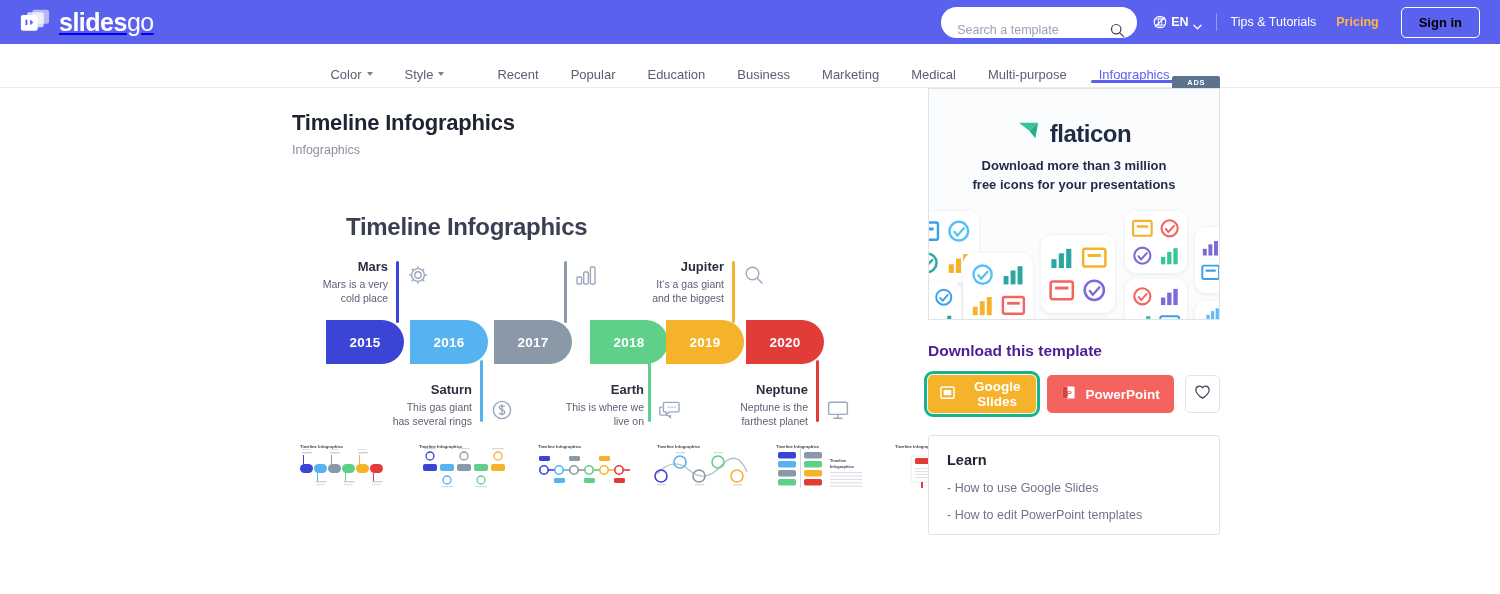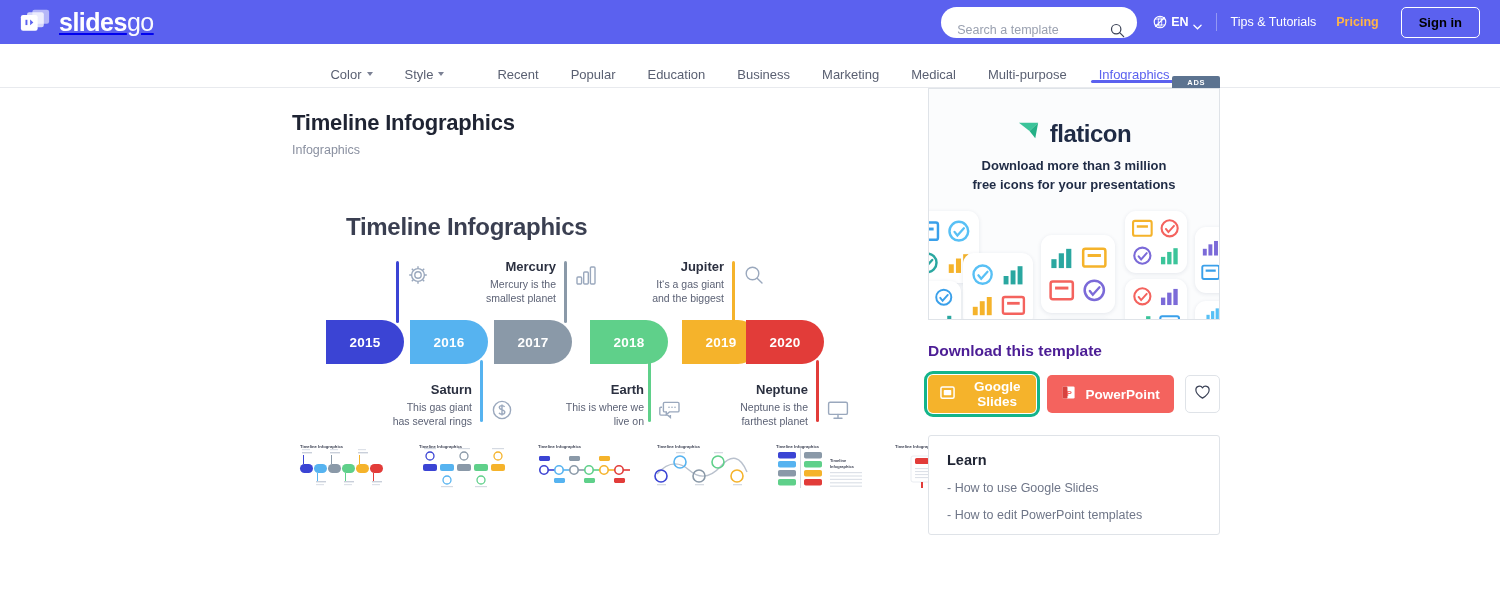--- a/index.html
+++ b/index.html
@@ -224,52 +224,52 @@
               <div class="yr">2016</div>
             </div>
             <div class="seg" style="left: 168px; width: 78px;">
               <div class="body" style="background: rgb(138, 153, 168);"></div>
               <div class="yr">2017</div>
             </div>
             <div class="seg" style="left: 264px; width: 78px;">
               <div class="body" style="background: rgb(95, 208, 138);"></div>
               <div class="yr">2018</div>
             </div>
-            <div class="seg" style="left: 356px; width: 78px;">
+            <div class="seg" style="left: 340px; width: 78px;">
               <div class="body" style="background: rgb(245, 179, 43);"></div>
               <div class="yr">2019</div>
             </div>
             <div class="seg" style="left: 420px; width: 78px;">
               <div class="body" style="background: rgb(226, 60, 57);"></div>
               <div class="yr">2020</div>
             </div>
           </div>
         <div id="slide-labels"></div>
       <div class="stem" style="background: rgb(59, 68, 212); left: 102px; top: 86px; height: 62px;"></div>
+          <div class="lbl" style="width: 104px; left: -10px; top: 84px;">
+            <div class="name">Mars</div>
+            <div class="desc">Mars is a very
+cold place</div>
+          </div>
           <div class="lbl-ico" style="left: 112px; top: 88px;"><svg viewBox="0 0 24 24" width="24" height="24">
               <circle cx="12" cy="12" r="3.2" stroke="#9aa8bd" fill="none" stroke-width="1.4"></circle>
               <path d="M12 3.2v2M12 18.8v2M3.2 12h2M18.8 12h2M5.8 5.8l1.5 1.5M16.7 16.7l1.5 1.5M18.2 5.8l-1.5 1.5M7.3 16.7l-1.5 1.5" stroke="#9aa8bd" fill="none" stroke-width="1.4"></path>
               <circle cx="12" cy="12" r="6.4" stroke="#9aa8bd" fill="none" stroke-width="1.4"></circle>
             </svg></div>
           <div class="stem" style="background: rgb(86, 179, 240); left: 186px; top: 185px; height: 62px;"></div>
           <div class="lbl" style="width: 104px; left: 74px; top: 207px;">
             <div class="name">Saturn</div>
             <div class="desc">This gas giant
 has several rings</div>
           </div>
           <div class="lbl-ico" style="left: 196px; top: 223px;"><svg viewBox="0 0 24 24" width="24" height="24">
               <circle cx="12" cy="12" r="8.6" stroke="#9aa8bd" fill="none" stroke-width="1.4"></circle>
               <path d="M12 6.4v11.2M14.6 8.9c-.5-.9-1.5-1.3-2.7-1.3-1.5 0-2.6.8-2.6 2 0 2.8 5.5 1.6 5.5 4.5 0 1.3-1.2 2.2-2.9 2.2-1.3 0-2.4-.5-2.9-1.4" stroke="#9aa8bd" fill="none" stroke-width="1.4"></path>
             </svg></div>
           <div class="stem" style="background: rgb(138, 153, 168); left: 270px; top: 86px; height: 62px;"></div>
-          <div class="lbl" style="width: 104px; left: 158px; top: 84px;">
-            <div class="name">Mercury</div>
-            <div class="desc">Mercury is the
-smallest planet</div>
-          </div>
           <div class="lbl-ico" style="left: 280px; top: 88px;"><svg viewBox="0 0 24 24" width="24" height="24">
               <rect x="3" y="14" width="4.6" height="7" rx="1" stroke="#9aa8bd" fill="none" stroke-width="1.4"></rect>
               <rect x="9.7" y="9" width="4.6" height="12" rx="1" stroke="#9aa8bd" fill="none" stroke-width="1.4"></rect>
               <rect x="16.4" y="4" width="4.6" height="17" rx="1" stroke="#9aa8bd" fill="none" stroke-width="1.4"></rect>
             </svg></div>
           <div class="stem" style="background: rgb(95, 208, 138); left: 354px; top: 185px; height: 62px;"></div>
           <div class="lbl" style="width: 104px; left: 246px; top: 207px;">
             <div class="name">Earth</div>
             <div class="desc">This is where we
 live on</div>

